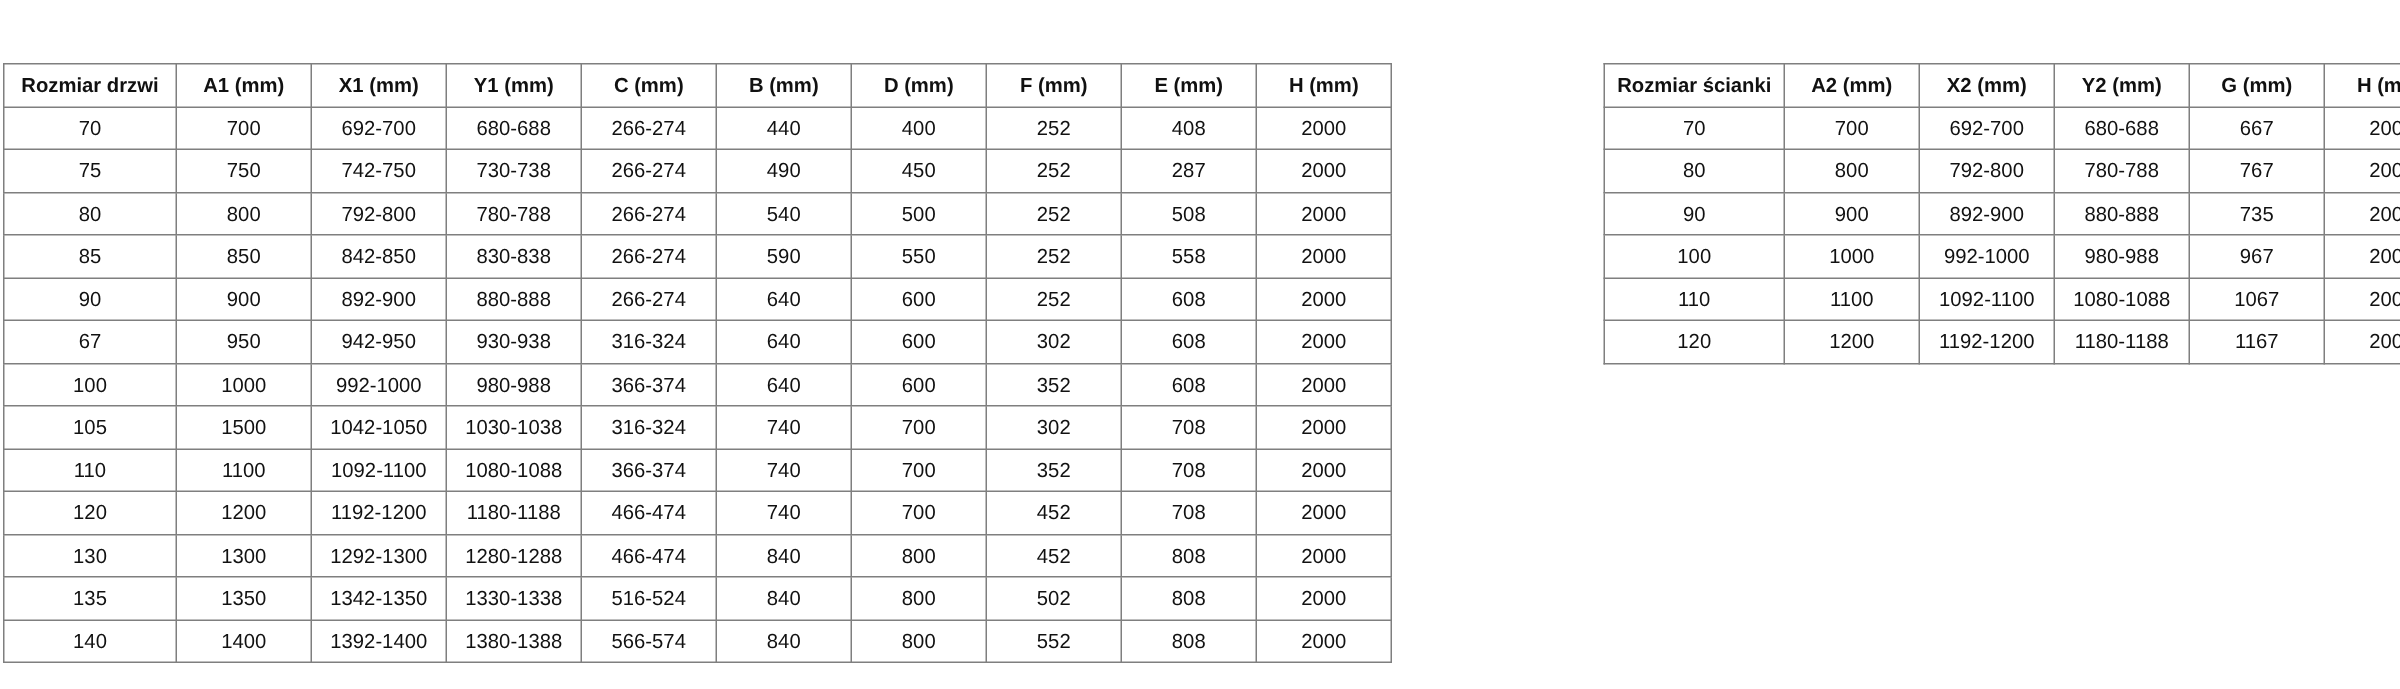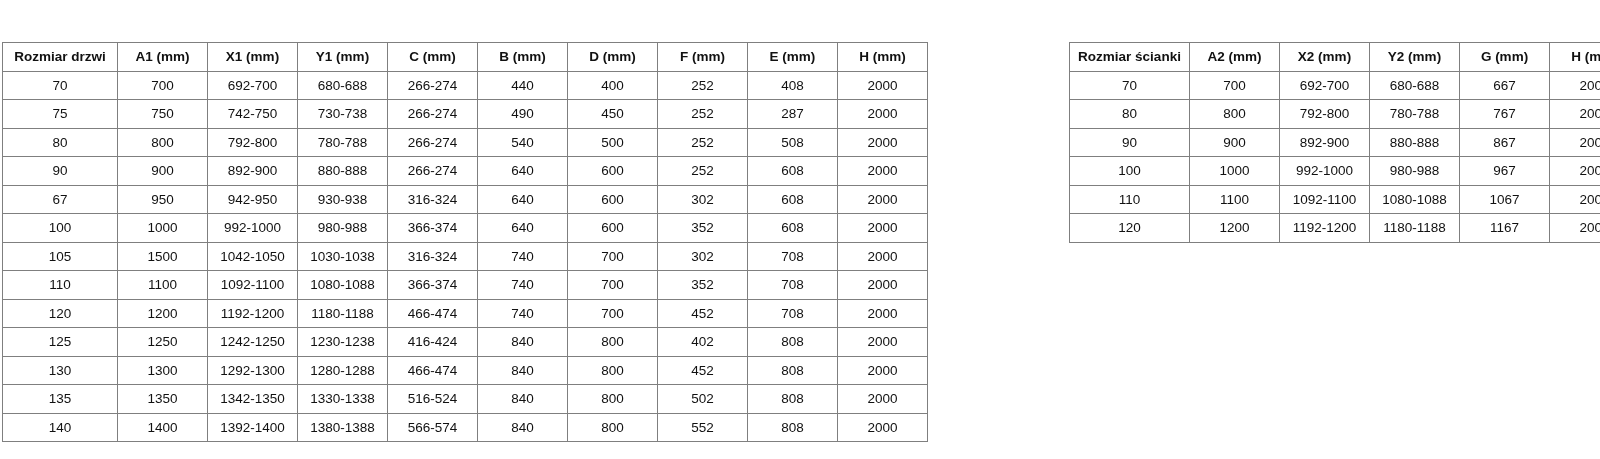--- a/index.html
+++ b/index.html
@@ -116,20 +116,32 @@
           <td>792-800</td>
           <td>780-788</td>
           <td>266-274</td>
           <td>540</td>
           <td>500</td>
           <td>252</td>
           <td>508</td>
           <td>2000</td>
         </tr>
         <tr>
+          <td>85</td>
+          <td>850</td>
+          <td>842-850</td>
+          <td>830-838</td>
+          <td>266-274</td>
+          <td>590</td>
+          <td>550</td>
+          <td>252</td>
+          <td>558</td>
+          <td>2000</td>
+        </tr>
+        <tr>
           <td>90</td>
           <td>900</td>
           <td>892-900</td>
           <td>880-888</td>
           <td>266-274</td>
           <td>640</td>
           <td>600</td>
           <td>252</td>
           <td>608</td>
           <td>2000</td>
@@ -188,32 +200,20 @@
           <td>1192-1200</td>
           <td>1180-1188</td>
           <td>466-474</td>
           <td>740</td>
           <td>700</td>
           <td>452</td>
           <td>708</td>
           <td>2000</td>
         </tr>
         <tr>
-          <td>125</td>
-          <td>1250</td>
-          <td>1242-1250</td>
-          <td>1230-1238</td>
-          <td>416-424</td>
-          <td>840</td>
-          <td>800</td>
-          <td>402</td>
-          <td>808</td>
-          <td>2000</td>
-        </tr>
-        <tr>
           <td>130</td>
           <td>1300</td>
           <td>1292-1300</td>
           <td>1280-1288</td>
           <td>466-474</td>
           <td>840</td>
           <td>800</td>
           <td>452</td>
           <td>808</td>
           <td>2000</td>
@@ -279,21 +279,21 @@
           <td>792-800</td>
           <td>780-788</td>
           <td>767</td>
           <td>2000</td>
         </tr>
         <tr>
           <td>90</td>
           <td>900</td>
           <td>892-900</td>
           <td>880-888</td>
-          <td>867</td>
+          <td>735</td>
           <td>2000</td>
         </tr>
         <tr>
           <td>100</td>
           <td>1000</td>
           <td>992-1000</td>
           <td>980-988</td>
           <td>967</td>
           <td>2000</td>
         </tr>

